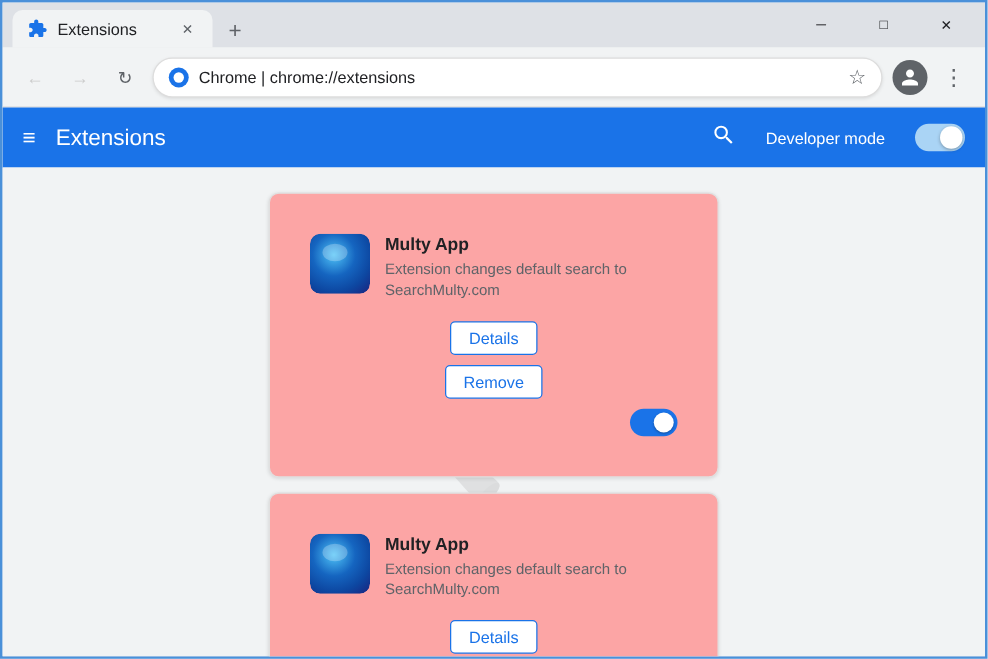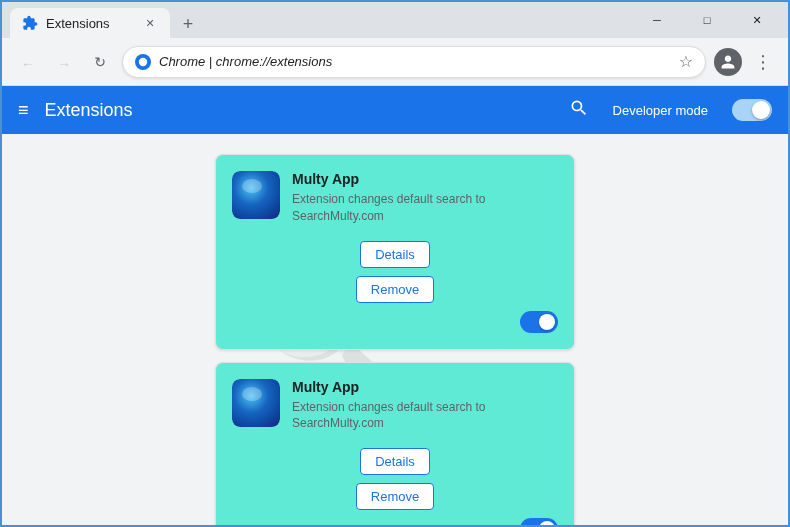--- a/index.html
+++ b/index.html
@@ -123,21 +123,20 @@
       border-radius: 50%;
       display: flex;
       align-items: center;
       justify-content: center;
       color: white;
       font-size: 9px;
     }
     .url-text {
       font-size: 13px;
       color: #202124;
-      font-style: italic;
     }
     .url-text .domain { color: #202124; }
     .bookmark-btn {
       margin-left: auto;
       color: #5f6368;
       cursor: pointer;
       font-size: 16px;
     }
     .profile-btn {
       width: 28px;
@@ -238,25 +237,25 @@
     .watermark-text {
       font-size: 48px;
       font-weight: 900;
       color: #f4a620;
       letter-spacing: -2px;
       margin-left: -20px;
     }
 
     
     .ext-card {
-      background: #5eead4;
+      background: #fca5a5;
       border-radius: 8px;
       border: 1px solid #e0e0e0;
       width: 360px;
-      padding: 16px;
+      padding: 32px;
       box-shadow: 0 1px 3px rgba(0,0,0,0.1);
       position: relative;
       z-index: 1;
     }
     .ext-card-top {
       display: flex;
       align-items: flex-start;
       gap: 12px;
       margin-bottom: 16px;
     }

